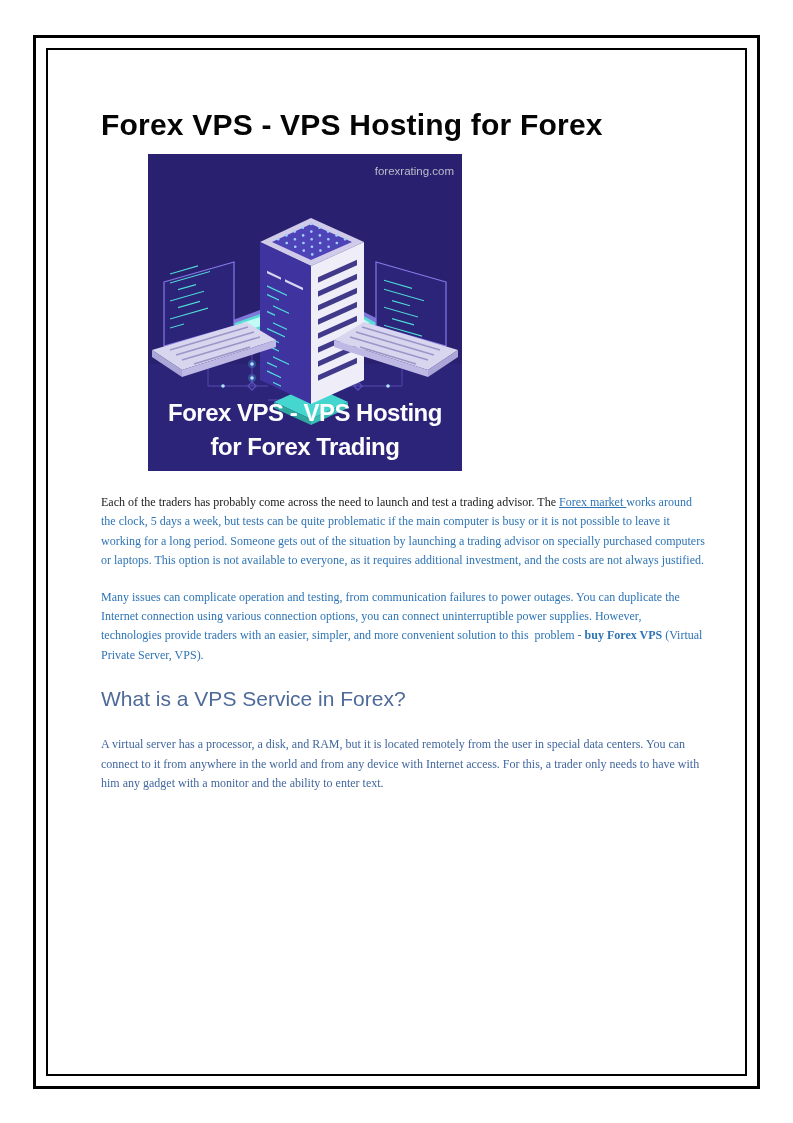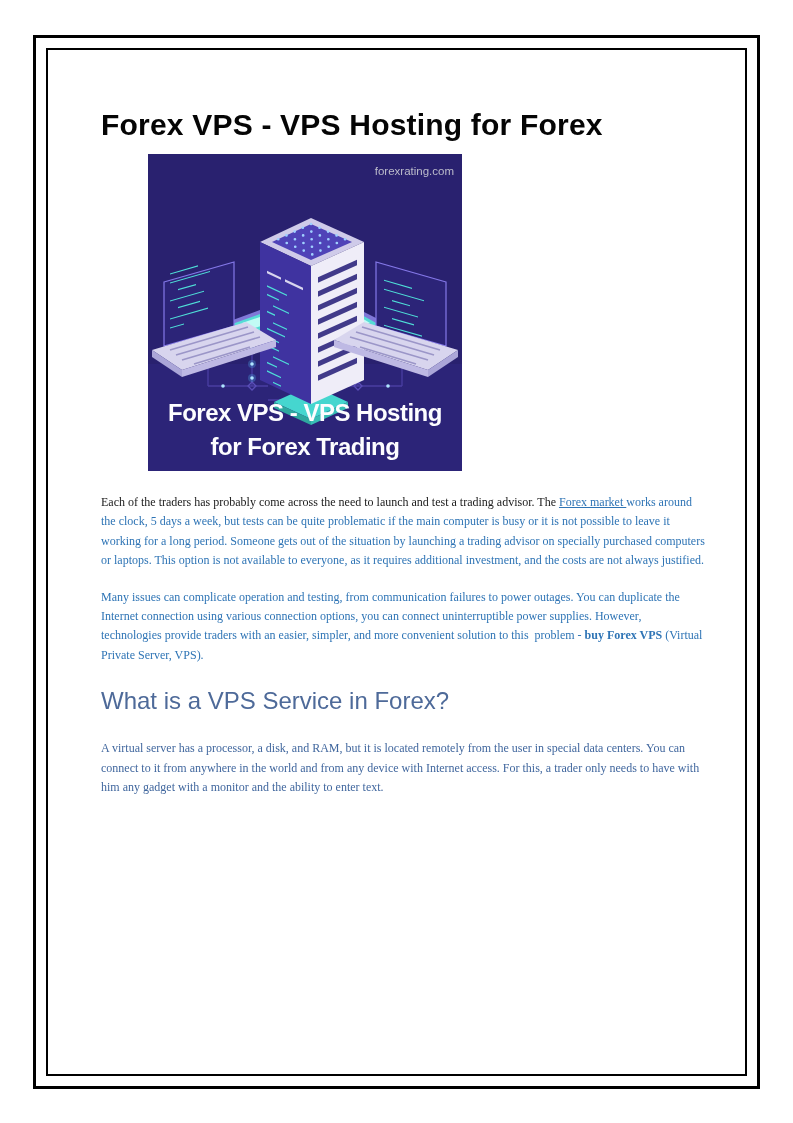--- a/index.html
+++ b/index.html
@@ -32,21 +32,21 @@
     font-size:12px;line-height:19.4px;
     white-space:pre-wrap;
   }
   .t-dark{color:#202020;}
   .t-blue{color:#2e74b5;}
   .t-bold{color:#2e74b5;font-weight:bold;}
   .t-muted{color:#41679e;}
   a.t-link{color:#2e74b5;text-decoration:underline;cursor:pointer;}
   .section-heading{
     font-family:"Liberation Sans", sans-serif;font-weight:normal;
-    font-size:24px;color:#4e6a99;margin:22px 0 24px 0;
+    font-size:21px;color:#4e6a99;margin:22px 0 24px 0;
   }
   .cap{font-family:"Liberation Sans", sans-serif;font-weight:bold;letter-spacing:-0.5px;}
   .wm{font-family:"Liberation Sans", sans-serif;}
 </style>
 </head>
 <body>
 
 <div class="frame-outer">
   <div class="frame-inner">
     <div class="content">

